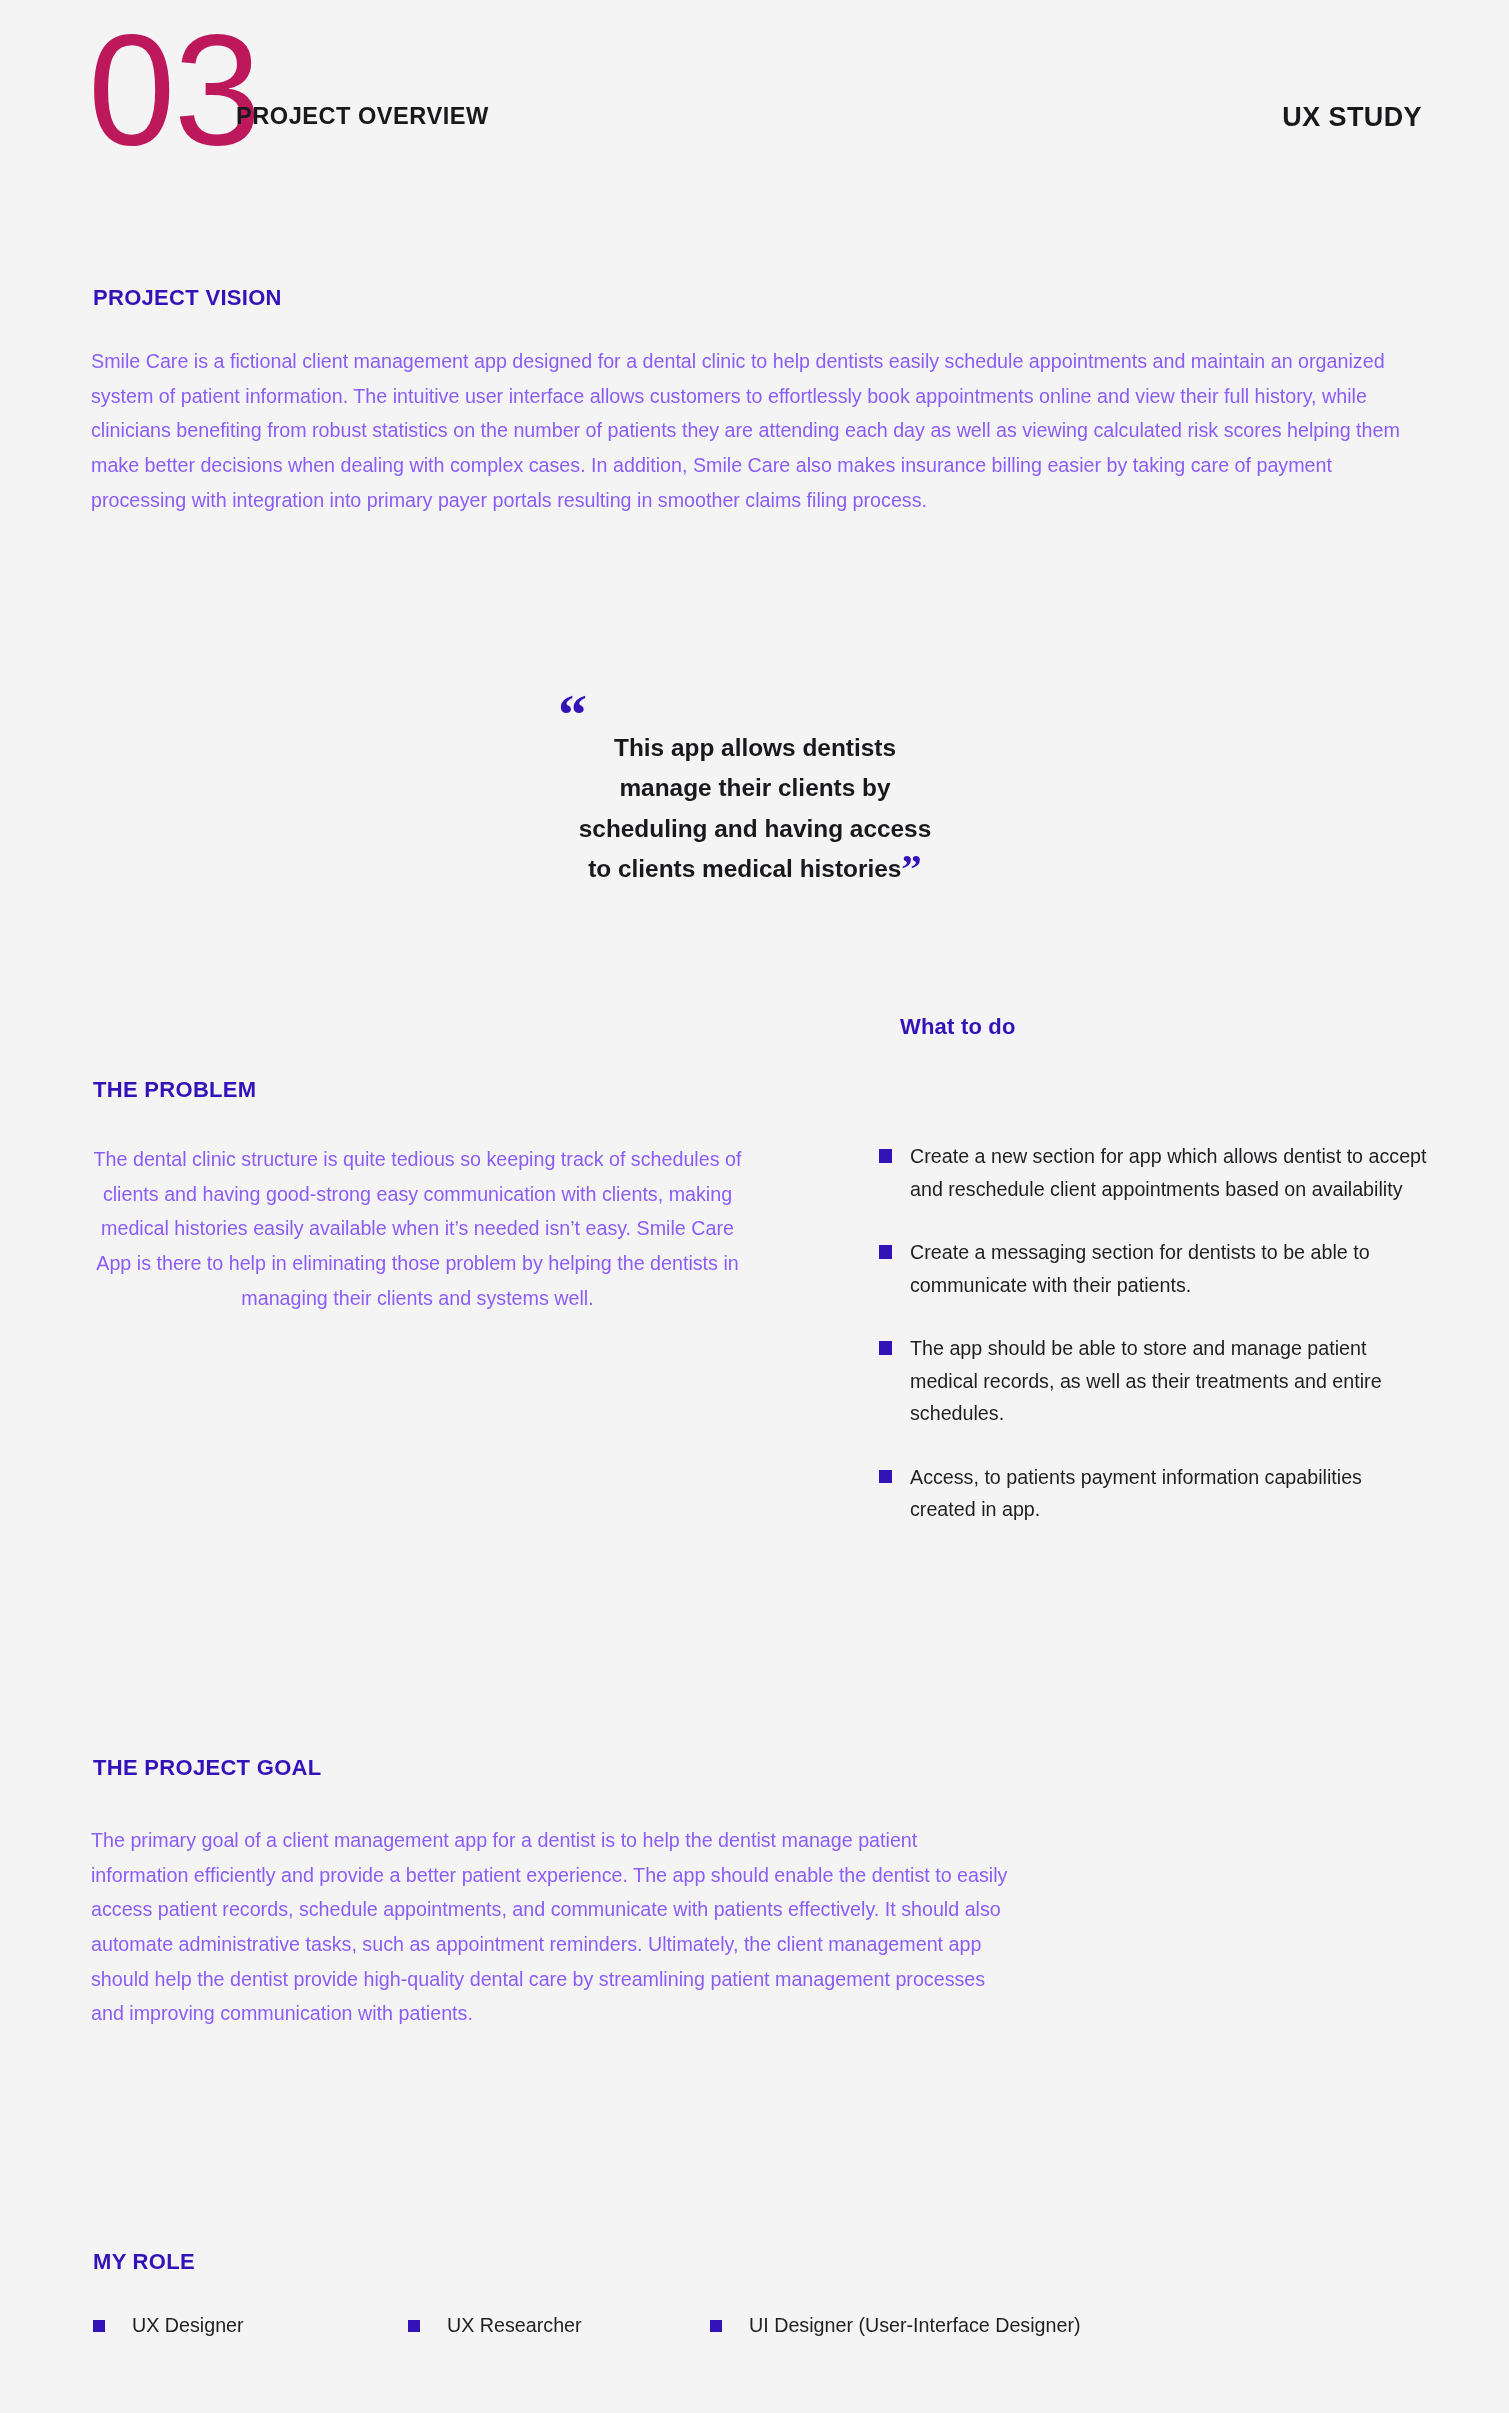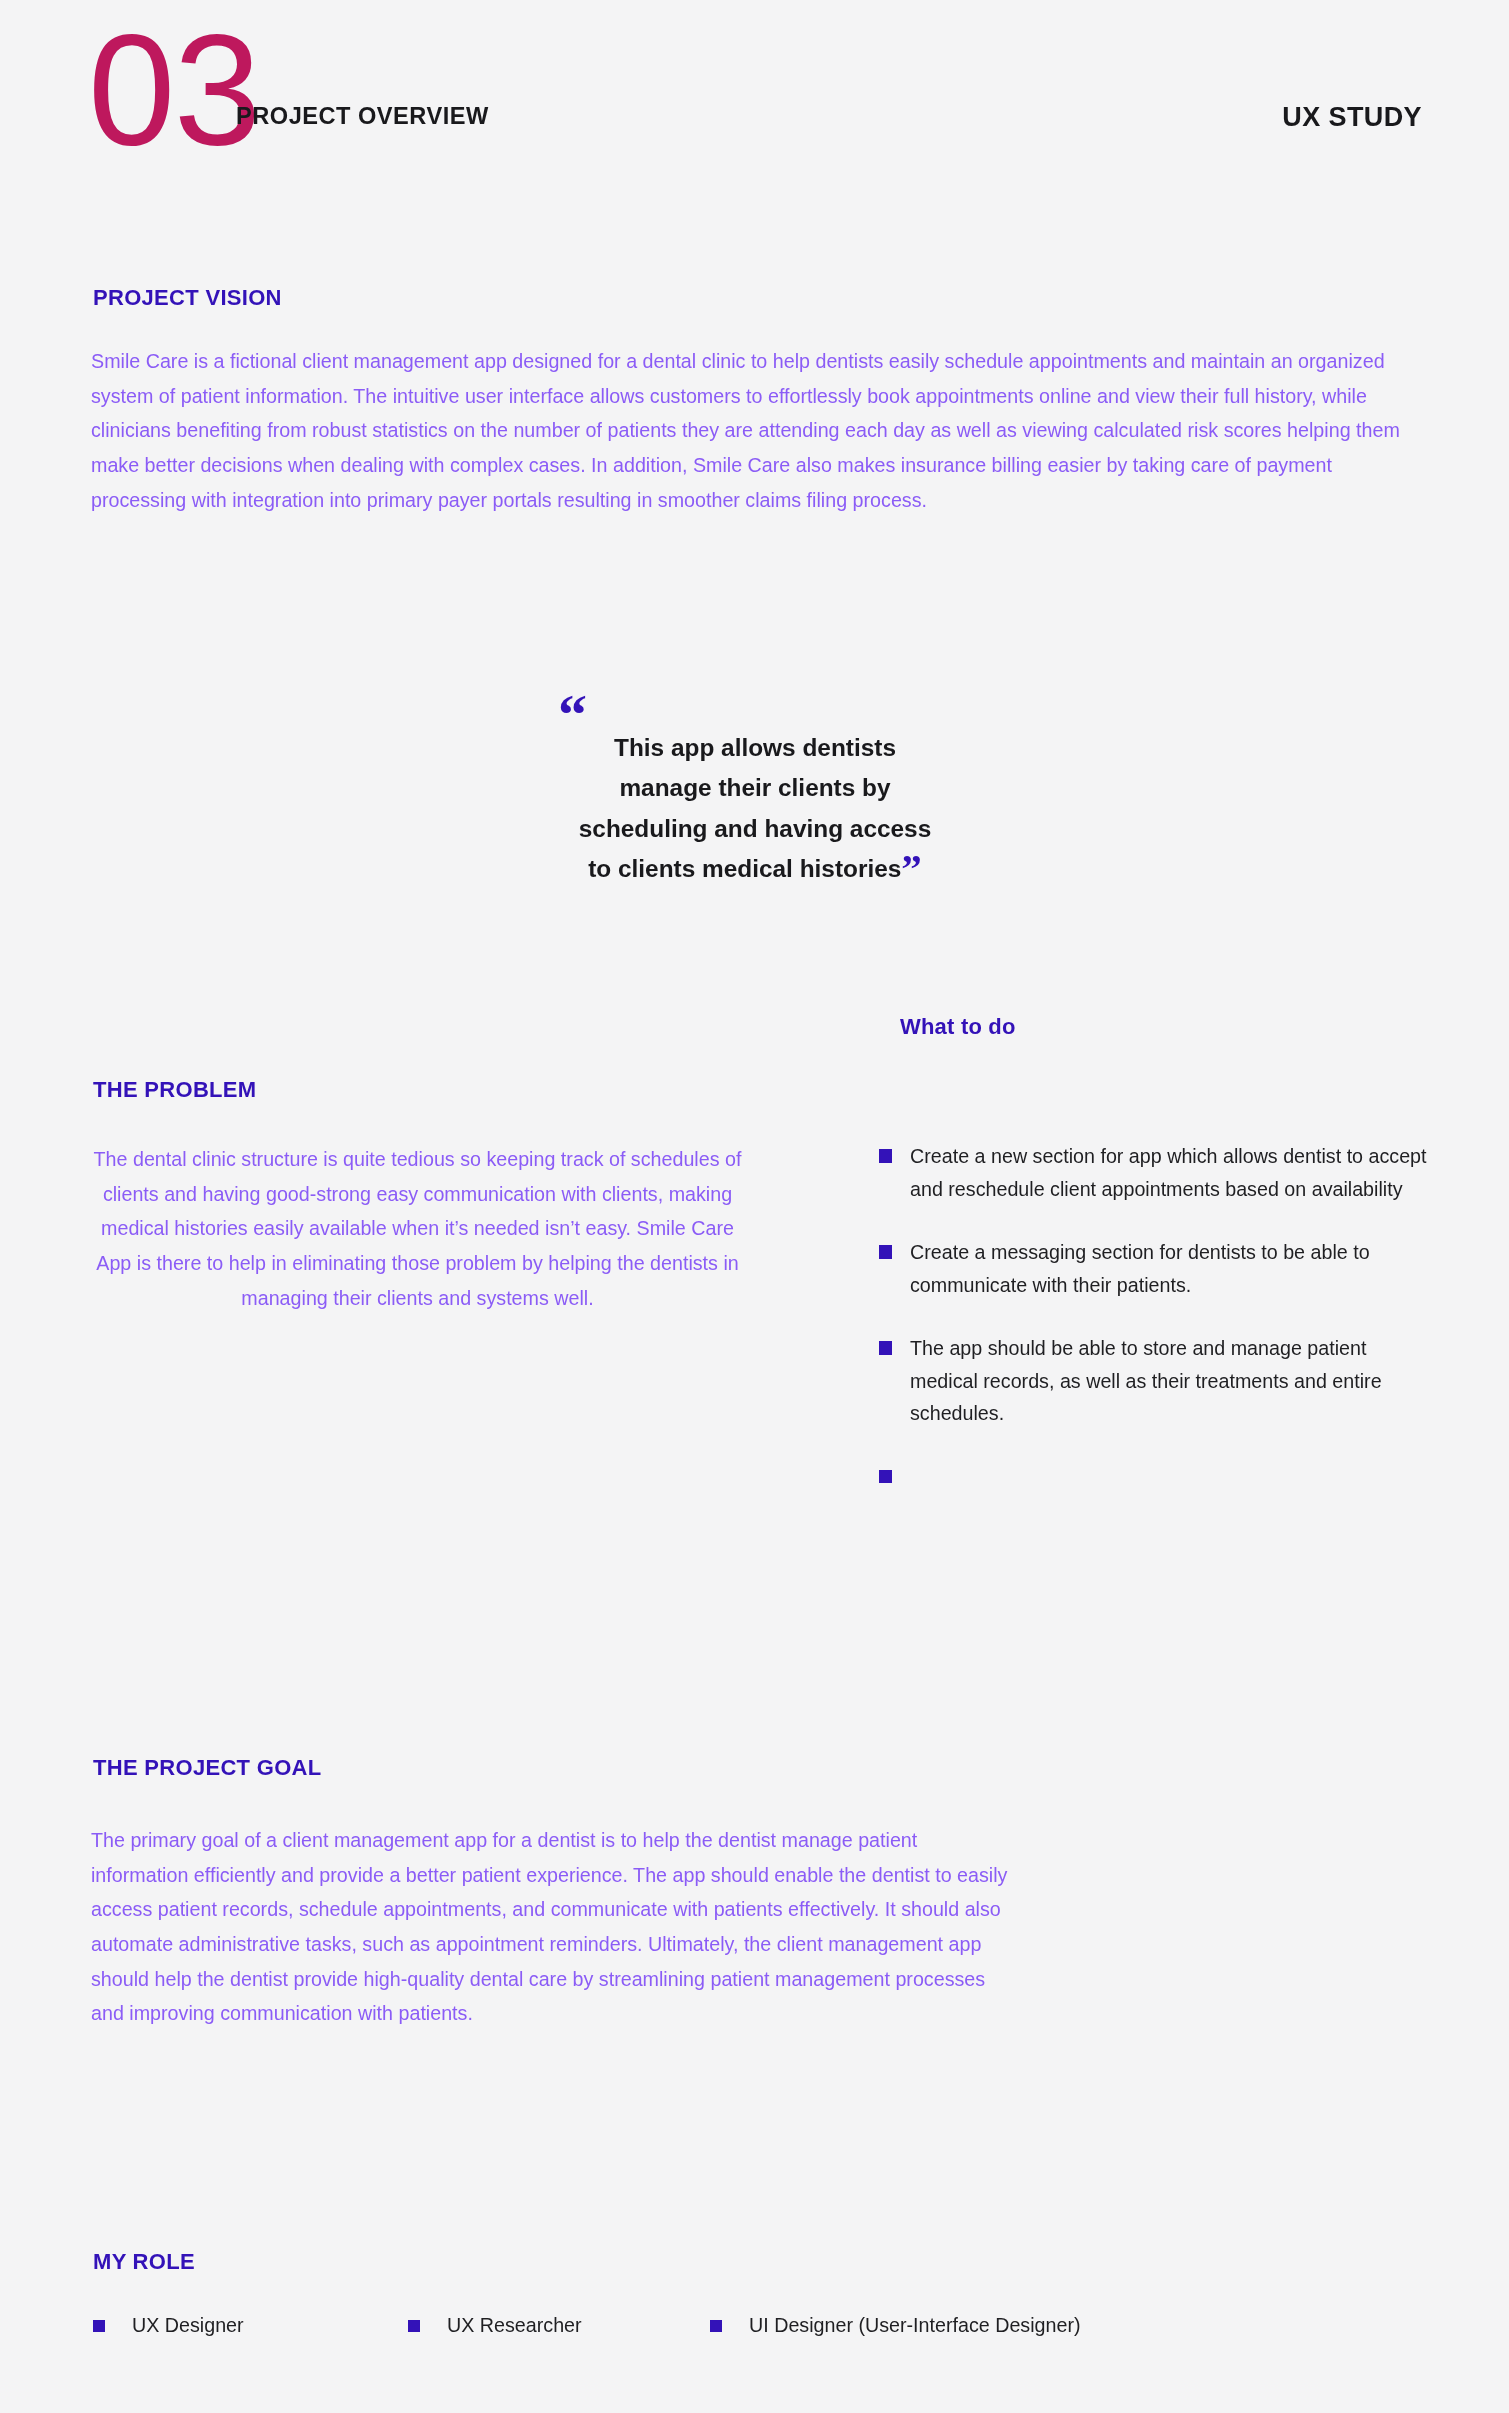--- a/index.html
+++ b/index.html
@@ -277,20 +277,21 @@
     <li class="todo-item">
       <span class="bullet"></span>
       <span>Create a messaging section for dentists to be able to communicate with their patients.</span>
     </li>
     <li class="todo-item">
       <span class="bullet"></span>
       <span>The app should be able to store and manage patient medical records, as well as their treatments and entire schedules.</span>
     </li>
     <li class="todo-item">
       <span class="bullet"></span>
+      <span>Access, to patients payment information capabilities created in app.</span>
     </li>
   </ul>
 
   <div class="sec-heading goal-head">THE PROJECT GOAL</div>
   <div class="body-text goal-text">The primary goal of a client management app for a dentist is to help the dentist manage patient information efficiently and provide a better patient experience. The app should enable the dentist to easily access patient records, schedule appointments, and communicate with patients effectively. It should also automate administrative tasks, such as appointment reminders. Ultimately, the client management app should help the dentist provide high-quality dental care by streamlining patient management processes and improving communication with patients.</div>
 
   <div class="sec-heading role-head">MY ROLE</div>
   <ul class="role-list">
     <li class="role-item r0">
       <span class="bullet"></span>

